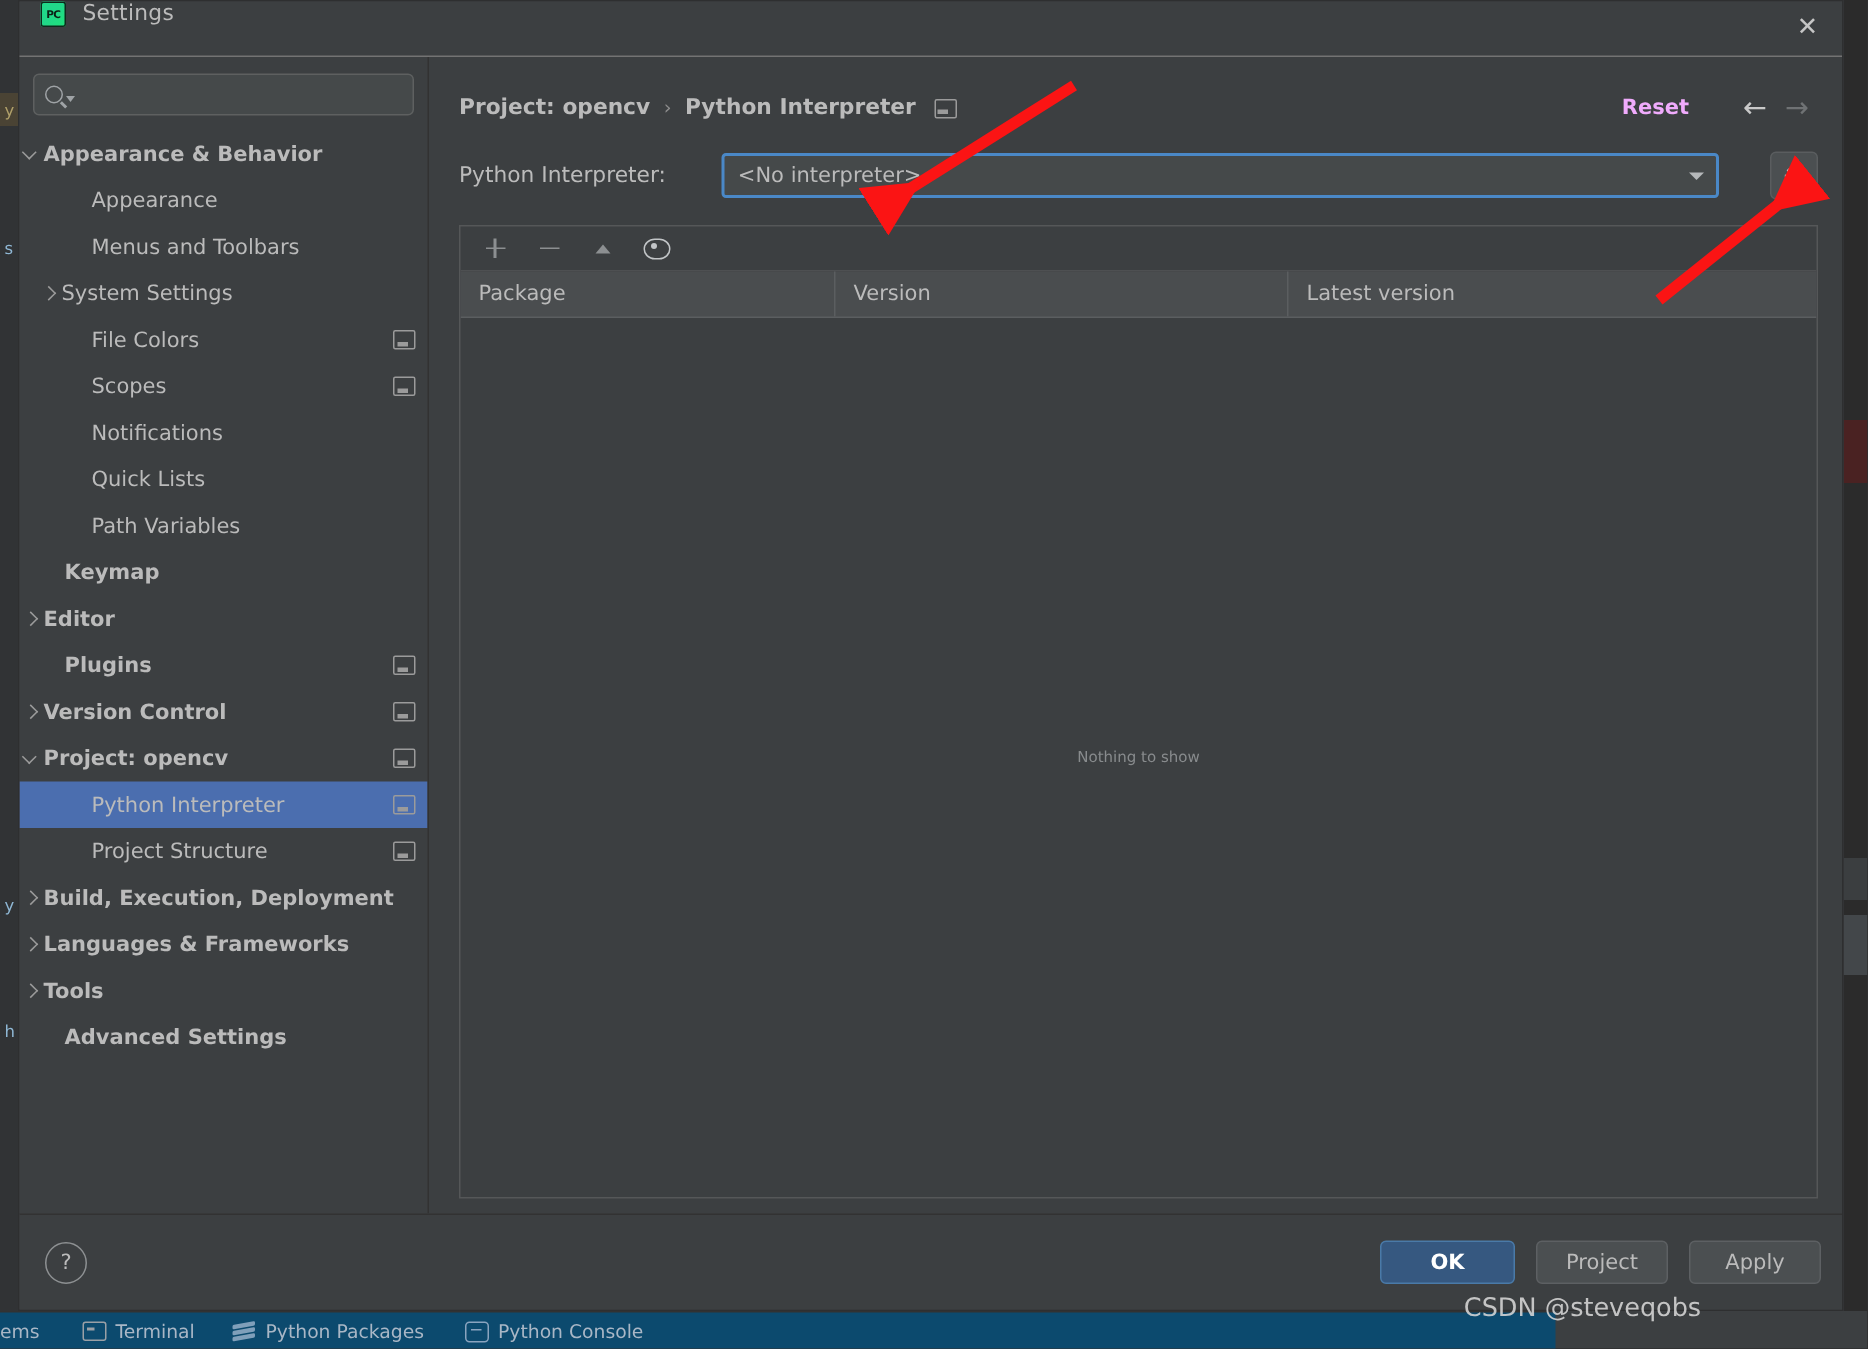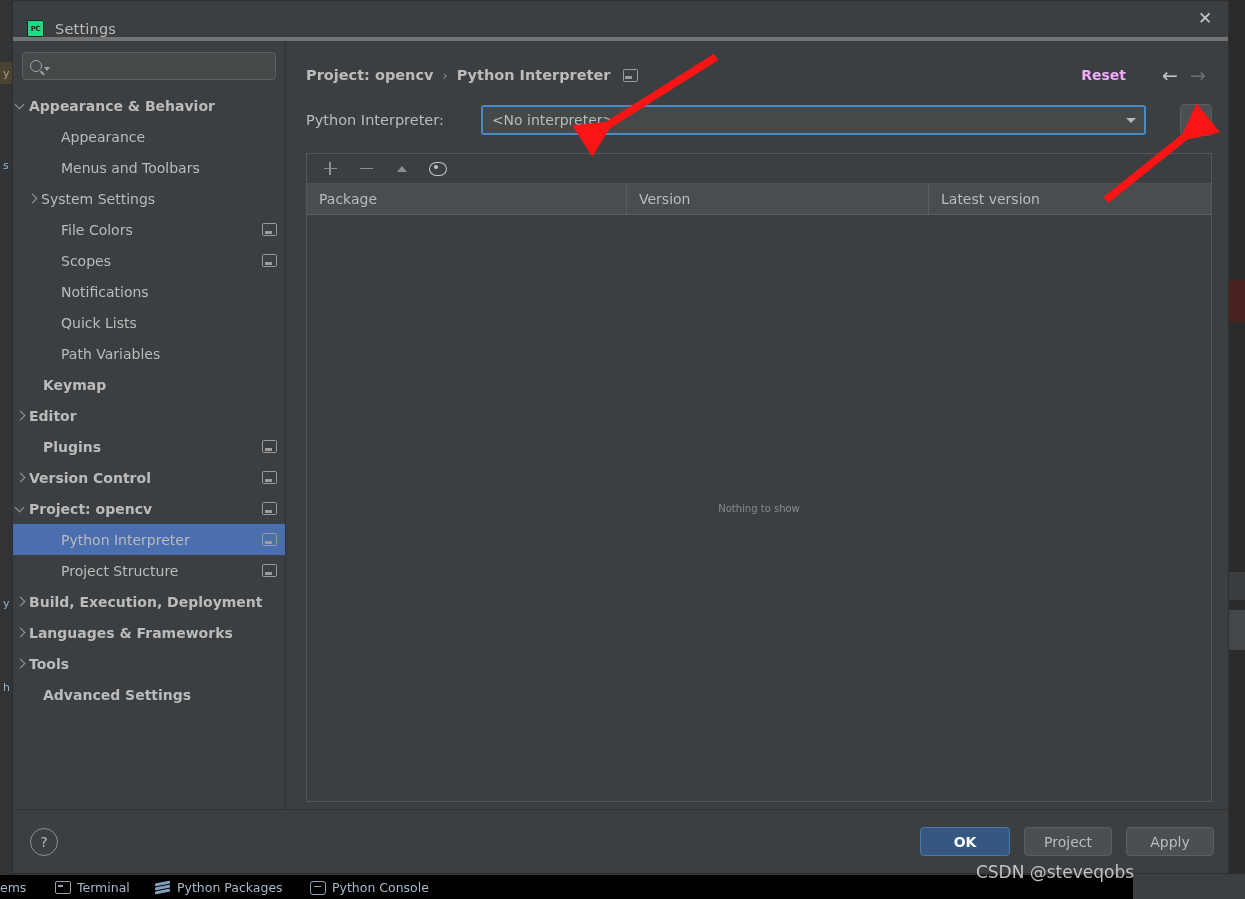--- a/index.html
+++ b/index.html
@@ -24,22 +24,22 @@
   .bg-left-tab.warm { color: #b0a06a; }
   .bg-left-accent {
     position: absolute; left: 0; width: 22px; height: 22px; background: #4a4334;
   }
   .bg-right-strip {
     position: absolute; left: 1229px; top: 0; width: 16px; height: 874px;
     background: #2b2b2b;
   }
   .bg-right-swatch { position: absolute; left: 1229px; width: 16px; }
   .bg-statusbar {
-    position: absolute; left: 0; top: 874px; width: 1133px; height: 25px;
-    background: #000000; border-top: 1px solid #323232;
+    position: absolute; left: 0; top: 874px; width: 1037px; height: 25px;
+    background: #0c4a6e; border-top: 1px solid #323232;
     display: flex; align-items: center; gap: 0px; overflow: hidden;
   }
   .sb-item {
     display: flex; align-items: center; gap: 7px;
     color: #a9b7c6; font-size: 12.5px; white-space: nowrap;
   }
   .sb-icon { width: 15px; height: 13px; position: relative; flex: none; }
   .sb-ico-terminal {
     border: 1.6px solid #9aa0a6; border-radius: 2px;
     width: 14px; height: 11px;
@@ -64,22 +64,22 @@
   .dialog {
     position: absolute; left: 12px; top: 0px;
     width: 1217px; height: 874px;
     background: #3c3f41;
     border: 1px solid #2e2f30;
     box-sizing: border-box;
     display: flex; flex-direction: column;
   }
   .titlebar {
     height: 36px; flex: none; background: #3c3f41;
-    border-bottom: 4px solid #737373;
-    display: flex; align-items: flex-end; position: relative;
+    border-bottom: 1px solid #737373;
+    display: flex; align-items: flex-start; position: relative;
   }
   .app-icon {
     width: 17px; height: 17px; margin-left: 14px; flex: none;
     background: linear-gradient(135deg,#21d789 0%,#21d789 45%,#1fe37a 100%);
     border-radius: 2px; position: relative;
     display: flex; align-items: center; justify-content: center;
     box-shadow: inset 0 0 0 1px #0d2b1c;
   }
   .app-icon::before {
     content: "PC"; font-size: 7px; font-weight: bold; color: #0b2115;
@@ -248,21 +248,21 @@
     width: 4px; height: 4px; background: #c2c5c7; border-radius: 50%;
   }
   .pkg-header {
     height: 30px; flex: none; display: flex; background: #4a4d4f;
     border-bottom: 1px solid #5b5e60; color: #bbbbbb; font-size: 14px;
   }
   .pkg-th {
     display: flex; align-items: center; padding-left: 12px;
     box-sizing: border-box;
   }
-  .pkg-th.c1 { width: 320px; border-right: 1px solid #5b5e60; }
+  .pkg-th.c1 { width: 250px; border-right: 1px solid #5b5e60; }
   .pkg-th.c2 { width: 302px; border-right: 1px solid #5b5e60; }
   .pkg-th.c3 { flex: 1; }
   .pkg-body {
     flex: 1; display: flex; align-items: center; justify-content: center;
     color: #888b8d; font-size: 10px;
   }
 
   
   .footer {
     height: 63px; flex: none; background: #3c3f41;

